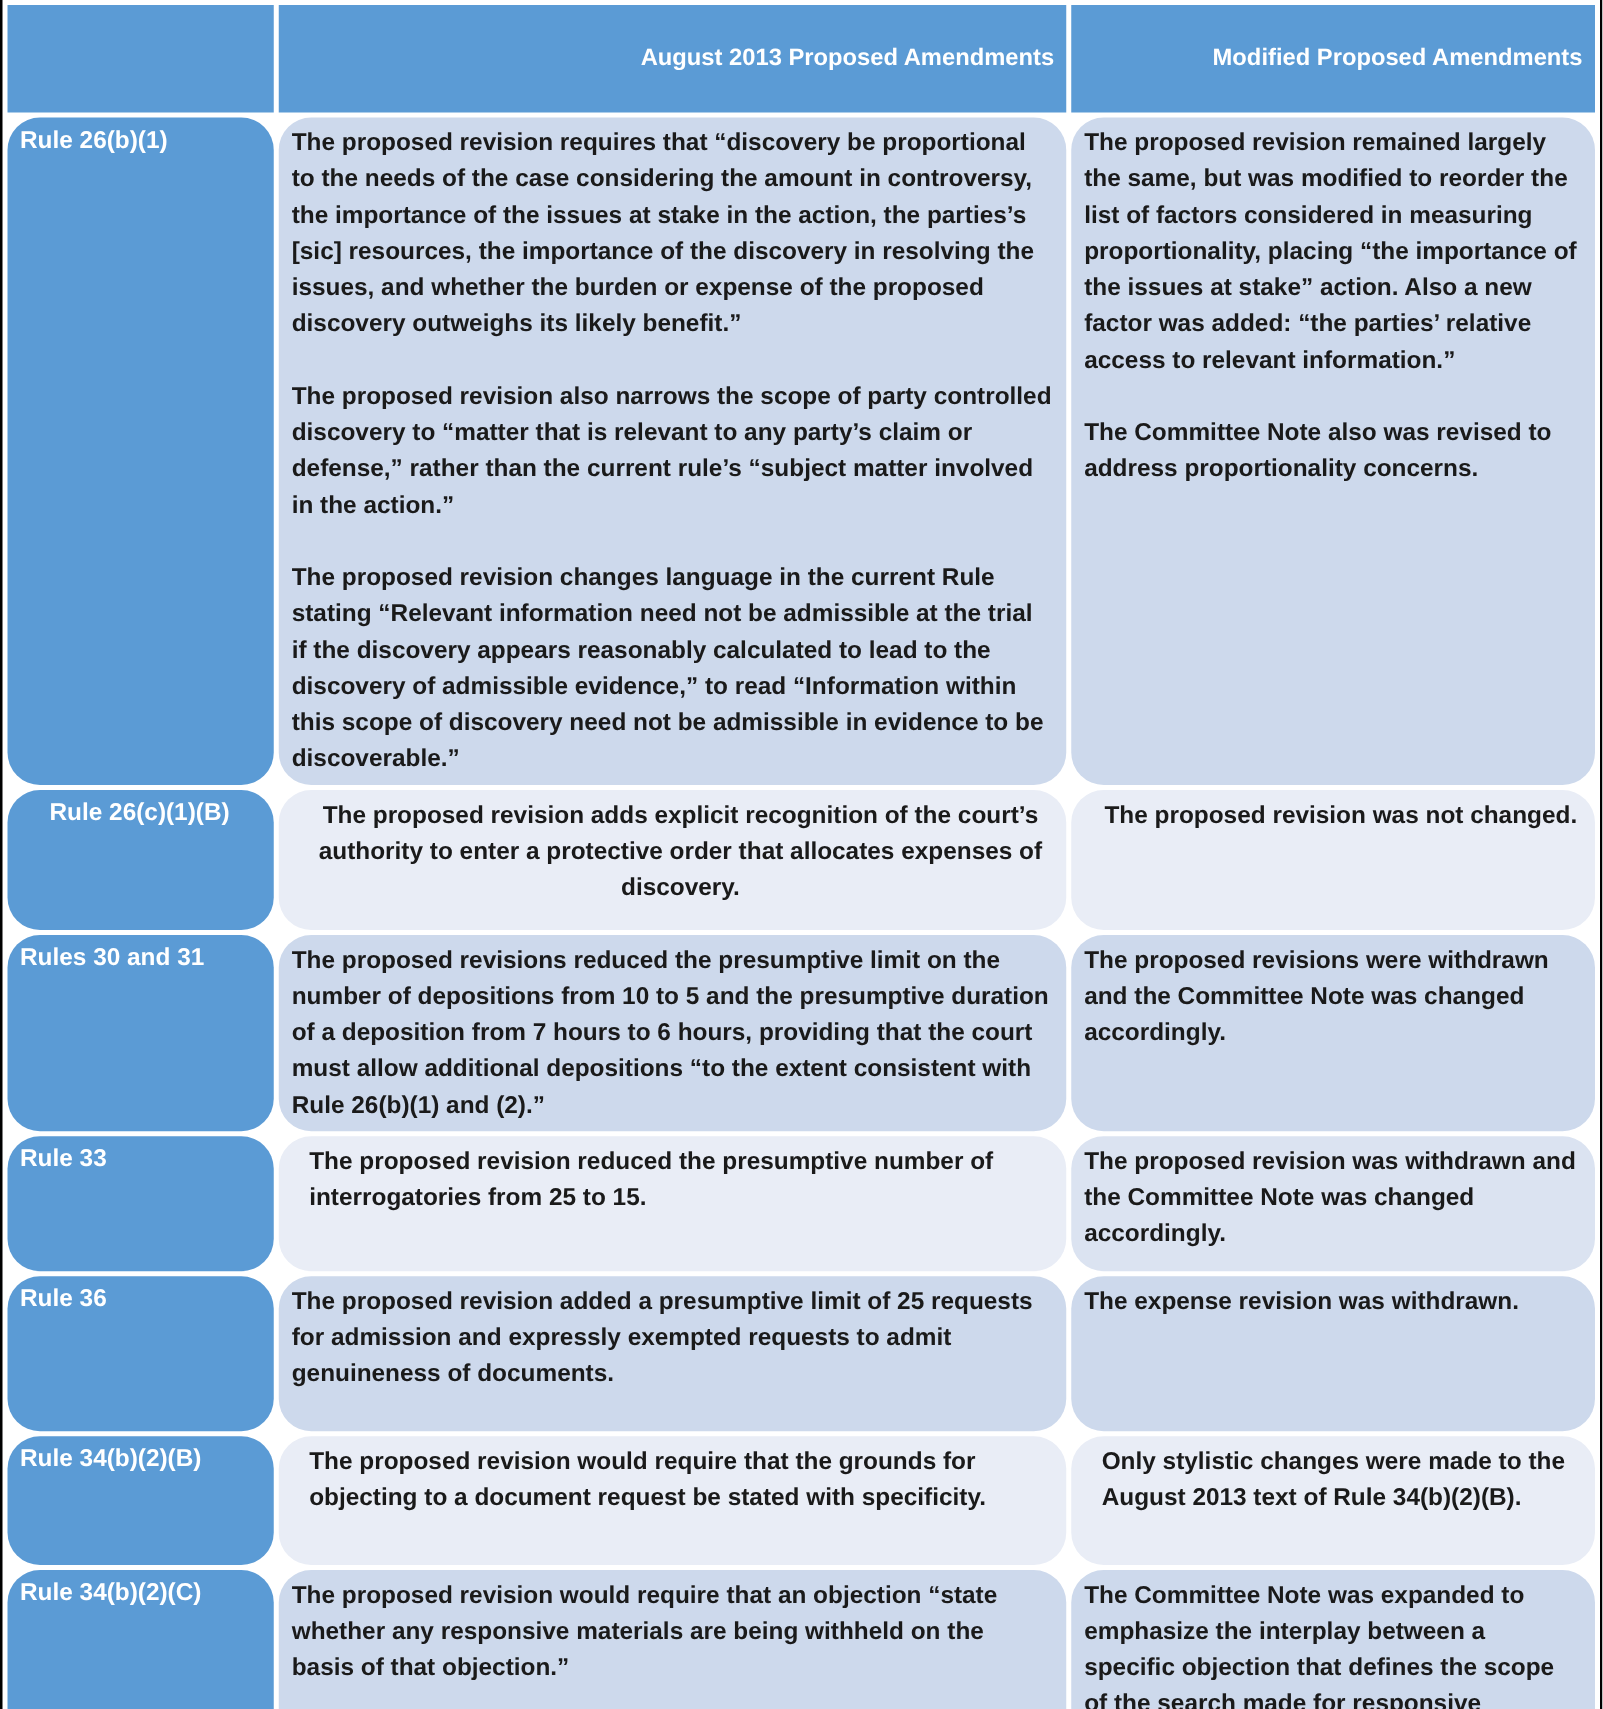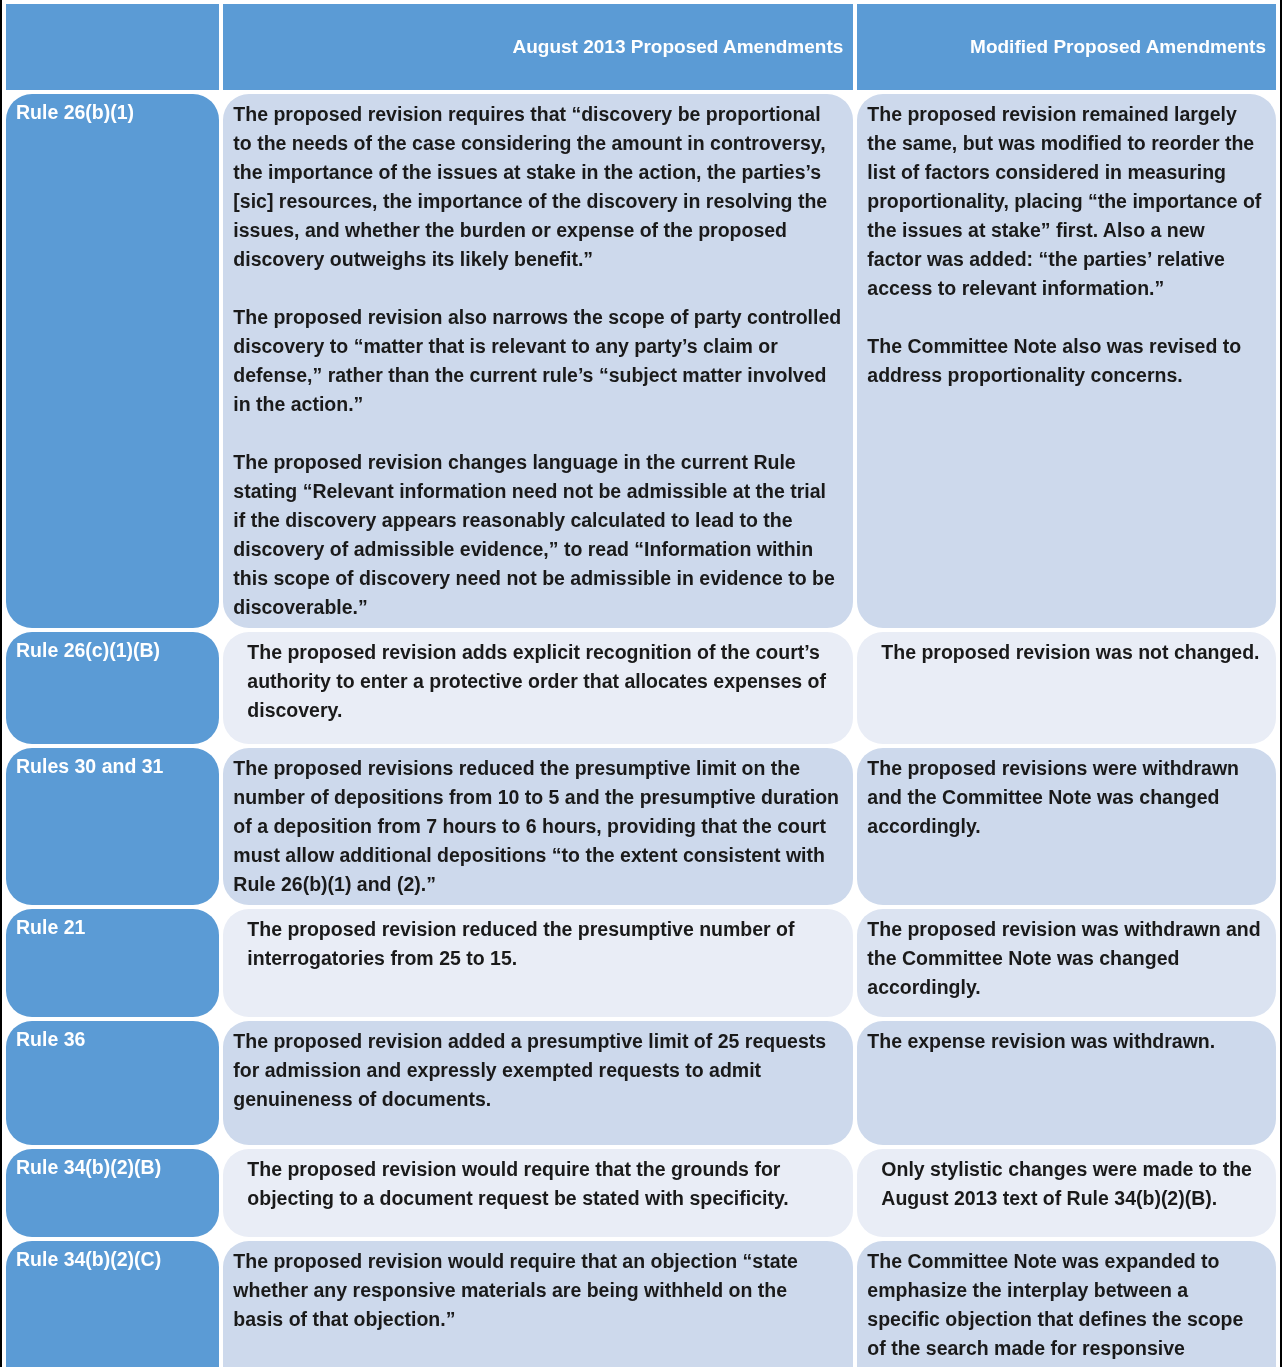--- a/index.html
+++ b/index.html
@@ -61,25 +61,25 @@
   }
   td.band-dark   { background: var(--band-dark); }
   td.band-light  { background: var(--band-light); padding-left: 24px; }
   td.band-medium { background: var(--band-medium); }
 
   td p { margin: 0 0 29px 0; font-weight: bold; }
   td p:last-child { margin-bottom: 0; }
 
   
   tbody tr:nth-child(1) { height: 467px; }
-  tbody tr:nth-child(2) { height: 112px; }
+  tbody tr:nth-child(2) { height: 112px; text-align: center; }
   tbody tr:nth-child(3) { height: 157px; }
   tbody tr:nth-child(4) { height: 108px; }
   tbody tr:nth-child(5) { height: 124px; }
-  tbody tr:nth-child(6) { height: 88px;  }
+  tbody tr:nth-child(6) { height: 103px;  }
   tbody tr:nth-child(7) { height: 213px; }
 </style>
 </head>
 <body>
 
 <div class="frame">
   <table class="amendments">
     <colgroup>
       <col class="c-rule">
       <col class="c-august">
@@ -94,21 +94,21 @@
     </thead>
     <tbody id="table-body">
         <tr>
           <td class="rule-cell">Rule 26(b)(1)</td>
           <td class="band-dark">
             <p>The proposed revision requires that “discovery be proportional to the needs of the case considering the amount in controversy, the importance of the issues at stake in the action, the parties’s [sic] resources, the importance of the discovery in resolving the issues, and whether the burden or expense of the proposed discovery outweighs its likely benefit.”</p>
             <p>The proposed revision also narrows the scope of party controlled discovery to “matter that is relevant to any party’s claim or defense,” rather than the current rule’s “subject matter involved in the action.”</p>
             <p>The proposed revision changes language in the current Rule stating “Relevant information need not be admissible at the trial if the discovery appears reasonably calculated to lead to the discovery of admissible evidence,” to read “Information within this scope of discovery need not be admissible in evidence to be discoverable.”</p>
           </td>
           <td class="band-dark">
-            <p>The proposed revision remained largely the same, but was modified to reorder the list of factors considered in measuring proportionality, placing “the importance of the issues at stake” first.  Also a new factor was added: “the parties’ relative access to relevant information.”</p>
+            <p>The proposed revision remained largely the same, but was modified to reorder the list of factors considered in measuring proportionality, placing “the importance of the issues at stake” action.  Also a new factor was added: “the parties’ relative access to relevant information.”</p>
             <p>The Committee Note also was revised to address proportionality concerns.</p>
           </td>
         </tr>
         <tr>
           <td class="rule-cell">Rule 26(c)(1)(B)</td>
           <td class="band-light">
             <p>The proposed revision adds explicit recognition of the court’s authority to enter a protective order that allocates expenses of discovery.</p>
           </td>
           <td class="band-light">
             <p>The proposed revision was not changed.</p>
@@ -117,21 +117,21 @@
         <tr>
           <td class="rule-cell">Rules 30 and 31</td>
           <td class="band-dark">
             <p>The proposed revisions reduced the presumptive limit on the number of depositions from 10 to 5 and the presumptive duration of a deposition from 7 hours to 6 hours, providing that the court must allow additional depositions “to the extent consistent with Rule 26(b)(1) and (2).”</p>
           </td>
           <td class="band-dark">
             <p>The proposed revisions were withdrawn and the Committee Note was changed accordingly.</p>
           </td>
         </tr>
         <tr>
-          <td class="rule-cell">Rule 21</td>
+          <td class="rule-cell">Rule 33</td>
           <td class="band-light">
             <p>The proposed revision reduced the presumptive number of interrogatories from 25 to 15.</p>
           </td>
           <td class="band-medium">
             <p>The proposed revision was withdrawn and the Committee Note was changed accordingly.</p>
           </td>
         </tr>
         <tr>
           <td class="rule-cell">Rule 36</td>
           <td class="band-dark">

